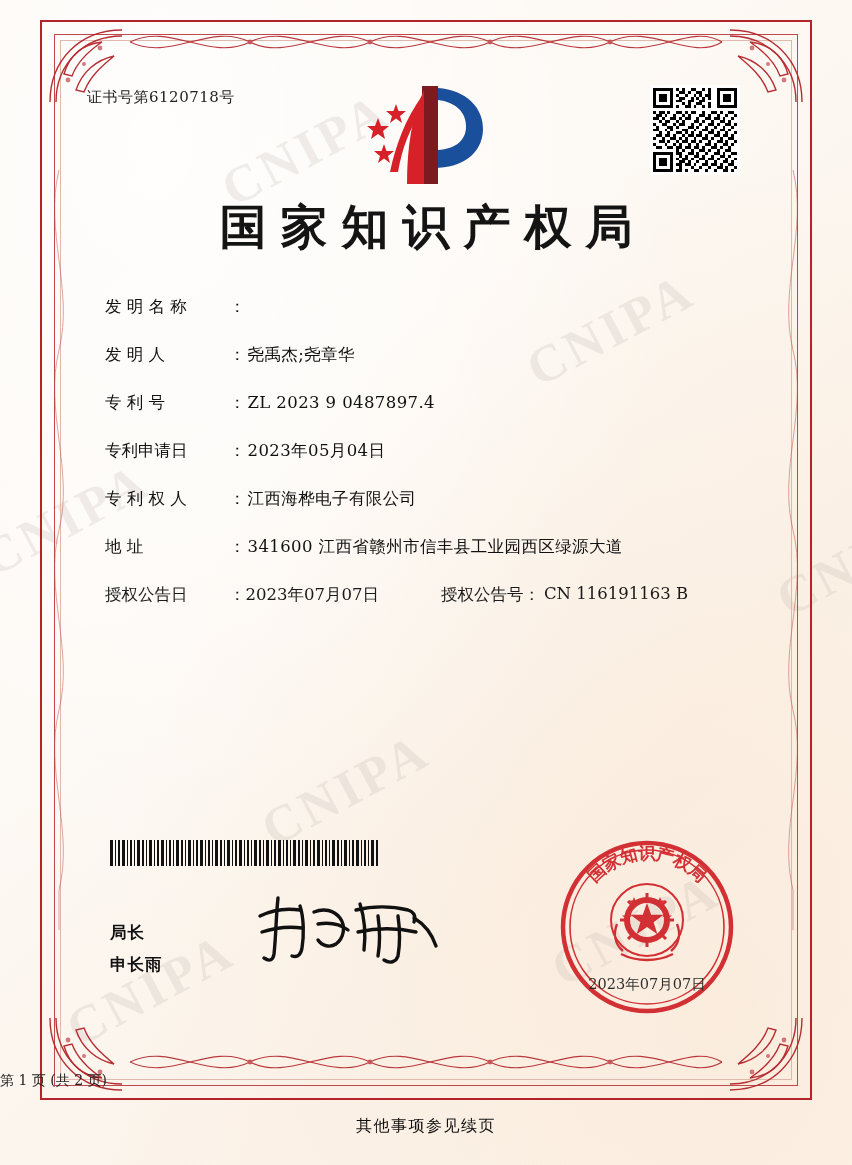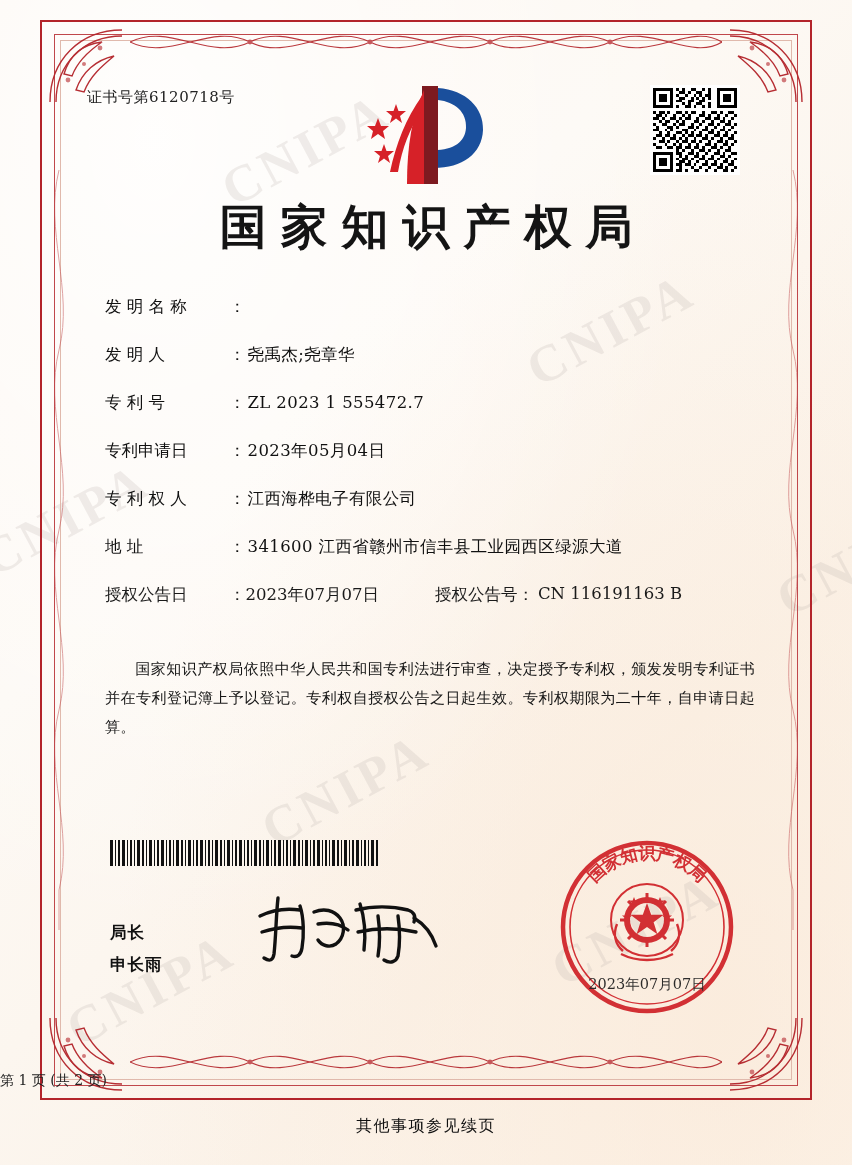--- a/index.html
+++ b/index.html
@@ -185,21 +185,21 @@
 
   .row-two {
     display: flex;
     align-items: baseline;
     font-size: 16.5px;
     margin-bottom: 26px;
   }
   .row-two .seg1 { width: 330px; display:flex; }
   .row-two .seg1 .lab { width: 124px; flex:0 0 124px; display:flex; justify-content: space-between; }
   .row-two .seg2 { display:flex; }
-  .row-two .seg2 .lab2 { margin-right: 4px; }
+  .row-two .seg2 .lab2 { margin-right: 4px; margin-left: 6px; }
 
   
   .para {
     position: absolute;
     left: 105px;
     width: 650px;
     font-size: 15px;
     line-height: 29px;
     text-align: justify;
     color: #151515;
@@ -651,21 +651,21 @@
       <span class="colon">：</span>
     </div>
     <div class="field">
       <span class="lab">发 明 人</span>
       <span class="colon">：</span>
       <span class="val">尧禹杰;尧章华</span>
     </div>
     <div class="field">
       <span class="lab">专 利 号</span>
       <span class="colon">：</span>
-      <span class="val">ZL 2023 1 555472.7</span>
+      <span class="val">ZL 2023 9 0487897.4</span>
     </div>
     <div class="field">
       <span class="lab tight">专利申请日</span>
       <span class="colon">：</span>
       <span class="val">2023年05月04日</span>
     </div>
     <div class="field">
       <span class="lab">专 利 权 人</span>
       <span class="colon">：</span>
       <span class="val">江西海桦电子有限公司</span>
@@ -682,23 +682,20 @@
         <span class="colon">：</span>
         <span>2023年07月07日</span>
       </span>
       <span class="seg2">
         <span class="lab2">授权公告号：</span>
         <span>CN 116191163 B</span>
       </span>
     </div>
   </div>
 
-  <div class="para p1">
-    <span class="indent"></span><span>国家知识产权局依照中华人民共和国专利法进行审查，决定授予专利权，颁发发明专利证书并在专利登记簿上予以登记。专利权自授权公告之日起生效。专利权期限为二十年，自申请日起算。</span>
-  </div>
 
   <div class="barcode">
     <svg viewBox="0 0 268 26" preserveAspectRatio="none">
       <g fill="#111">
         <rect x="0" y="0" width="3" height="26"></rect>
           <rect x="5" y="0" width="1" height="26"></rect>
         <rect x="8" y="0" width="2" height="26"></rect>
           <rect x="12" y="0" width="3" height="26"></rect>
         <rect x="17" y="0" width="1" height="26"></rect>
           <rect x="20" y="0" width="2" height="26"></rect>

